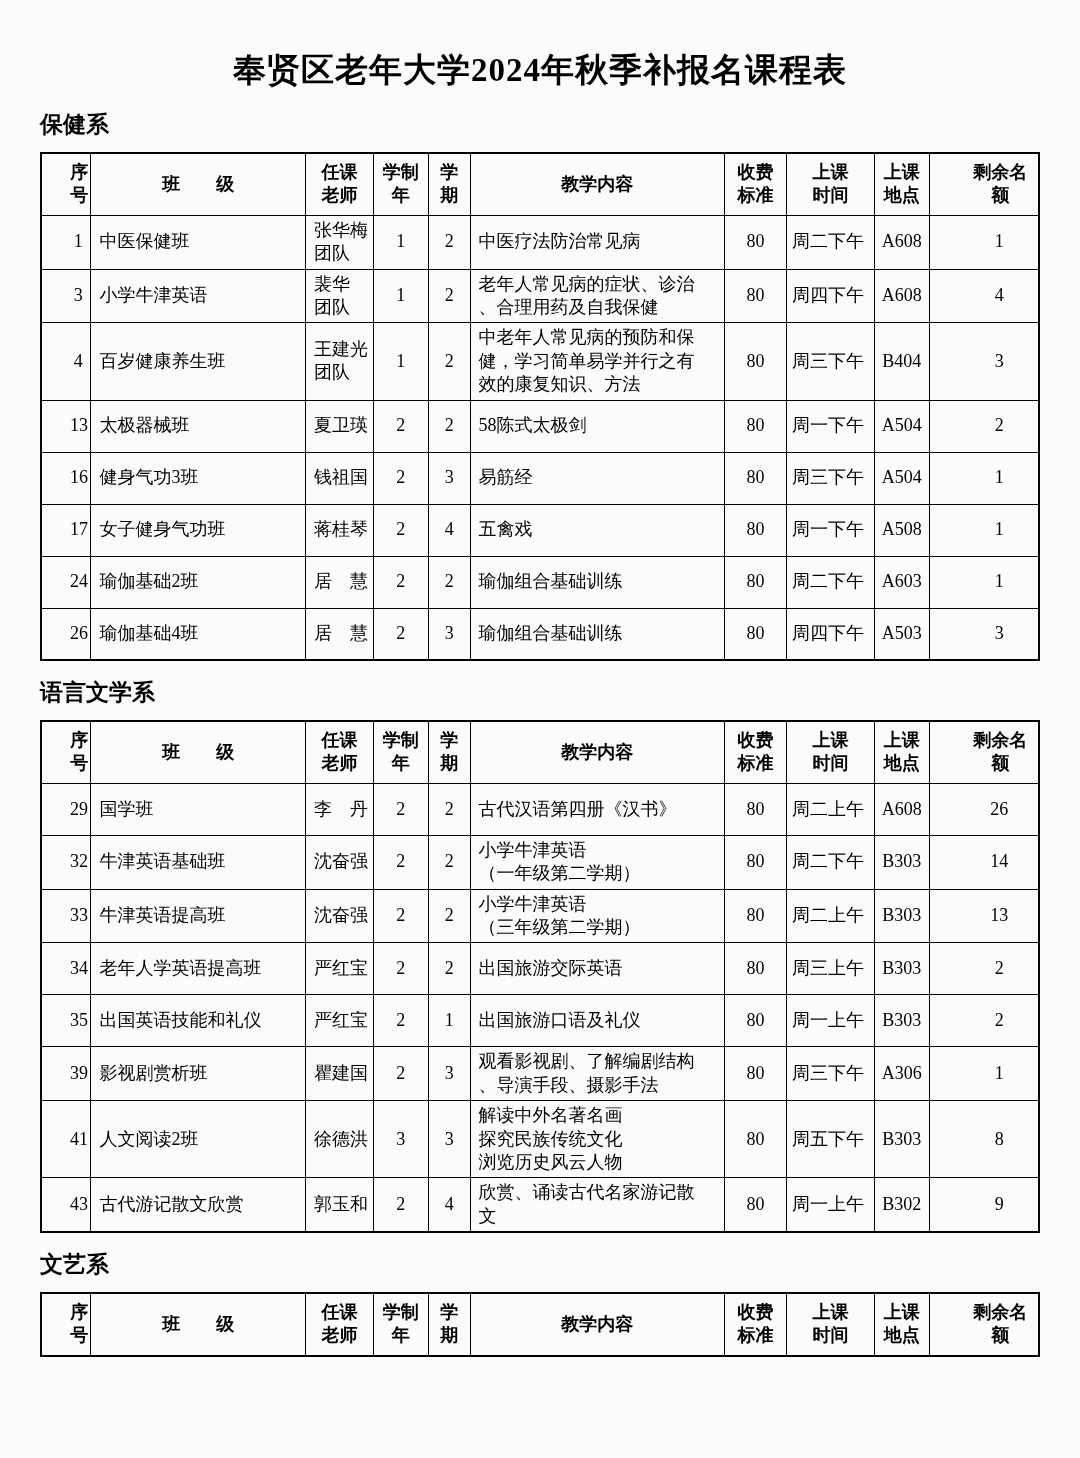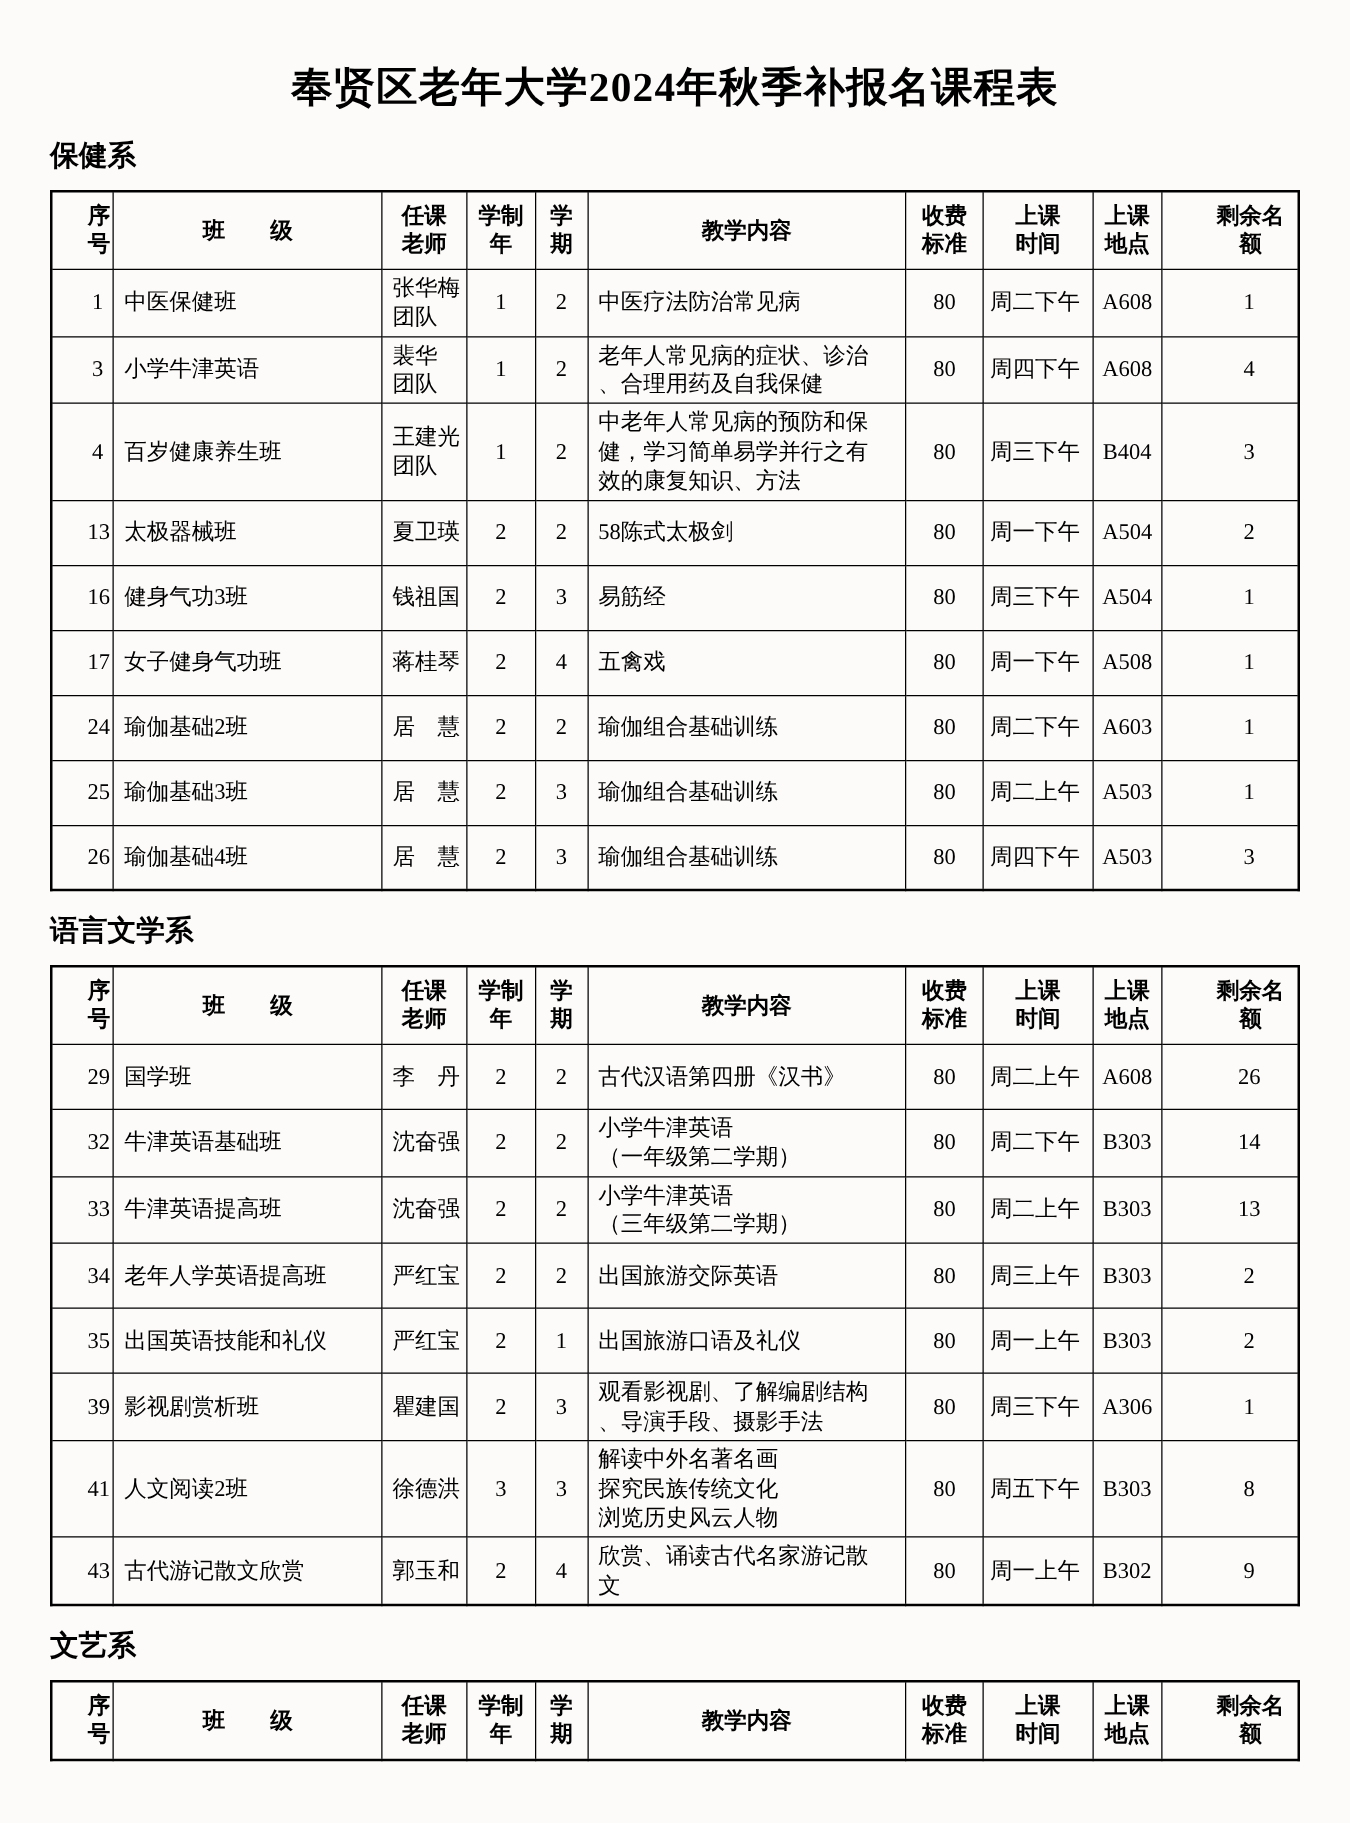--- a/index.html
+++ b/index.html
@@ -179,32 +179,20 @@
             <td class="col-2 c-left">居　慧</td>
             <td class="col-3 c-center">2</td>
             <td class="col-4 c-center">2</td>
             <td class="col-5 c-left">瑜伽组合基础训练</td>
             <td class="col-6 c-center">80</td>
             <td class="col-7 c-left">周二下午</td>
             <td class="col-8 c-center">A603</td>
             <td class="col-9 c-center">1</td>
           </tr>
           <tr>
-            <td class="col-0 c-center">25</td>
-            <td class="col-1 c-left">瑜伽基础3班</td>
-            <td class="col-2 c-left">居　慧</td>
-            <td class="col-3 c-center">2</td>
-            <td class="col-4 c-center">3</td>
-            <td class="col-5 c-left">瑜伽组合基础训练</td>
-            <td class="col-6 c-center">80</td>
-            <td class="col-7 c-left">周二上午</td>
-            <td class="col-8 c-center">A503</td>
-            <td class="col-9 c-center">1</td>
-          </tr>
-          <tr>
             <td class="col-0 c-center">26</td>
             <td class="col-1 c-left">瑜伽基础4班</td>
             <td class="col-2 c-left">居　慧</td>
             <td class="col-3 c-center">2</td>
             <td class="col-4 c-center">3</td>
             <td class="col-5 c-left">瑜伽组合基础训练</td>
             <td class="col-6 c-center">80</td>
             <td class="col-7 c-left">周四下午</td>
             <td class="col-8 c-center">A503</td>
             <td class="col-9 c-center">3</td>

